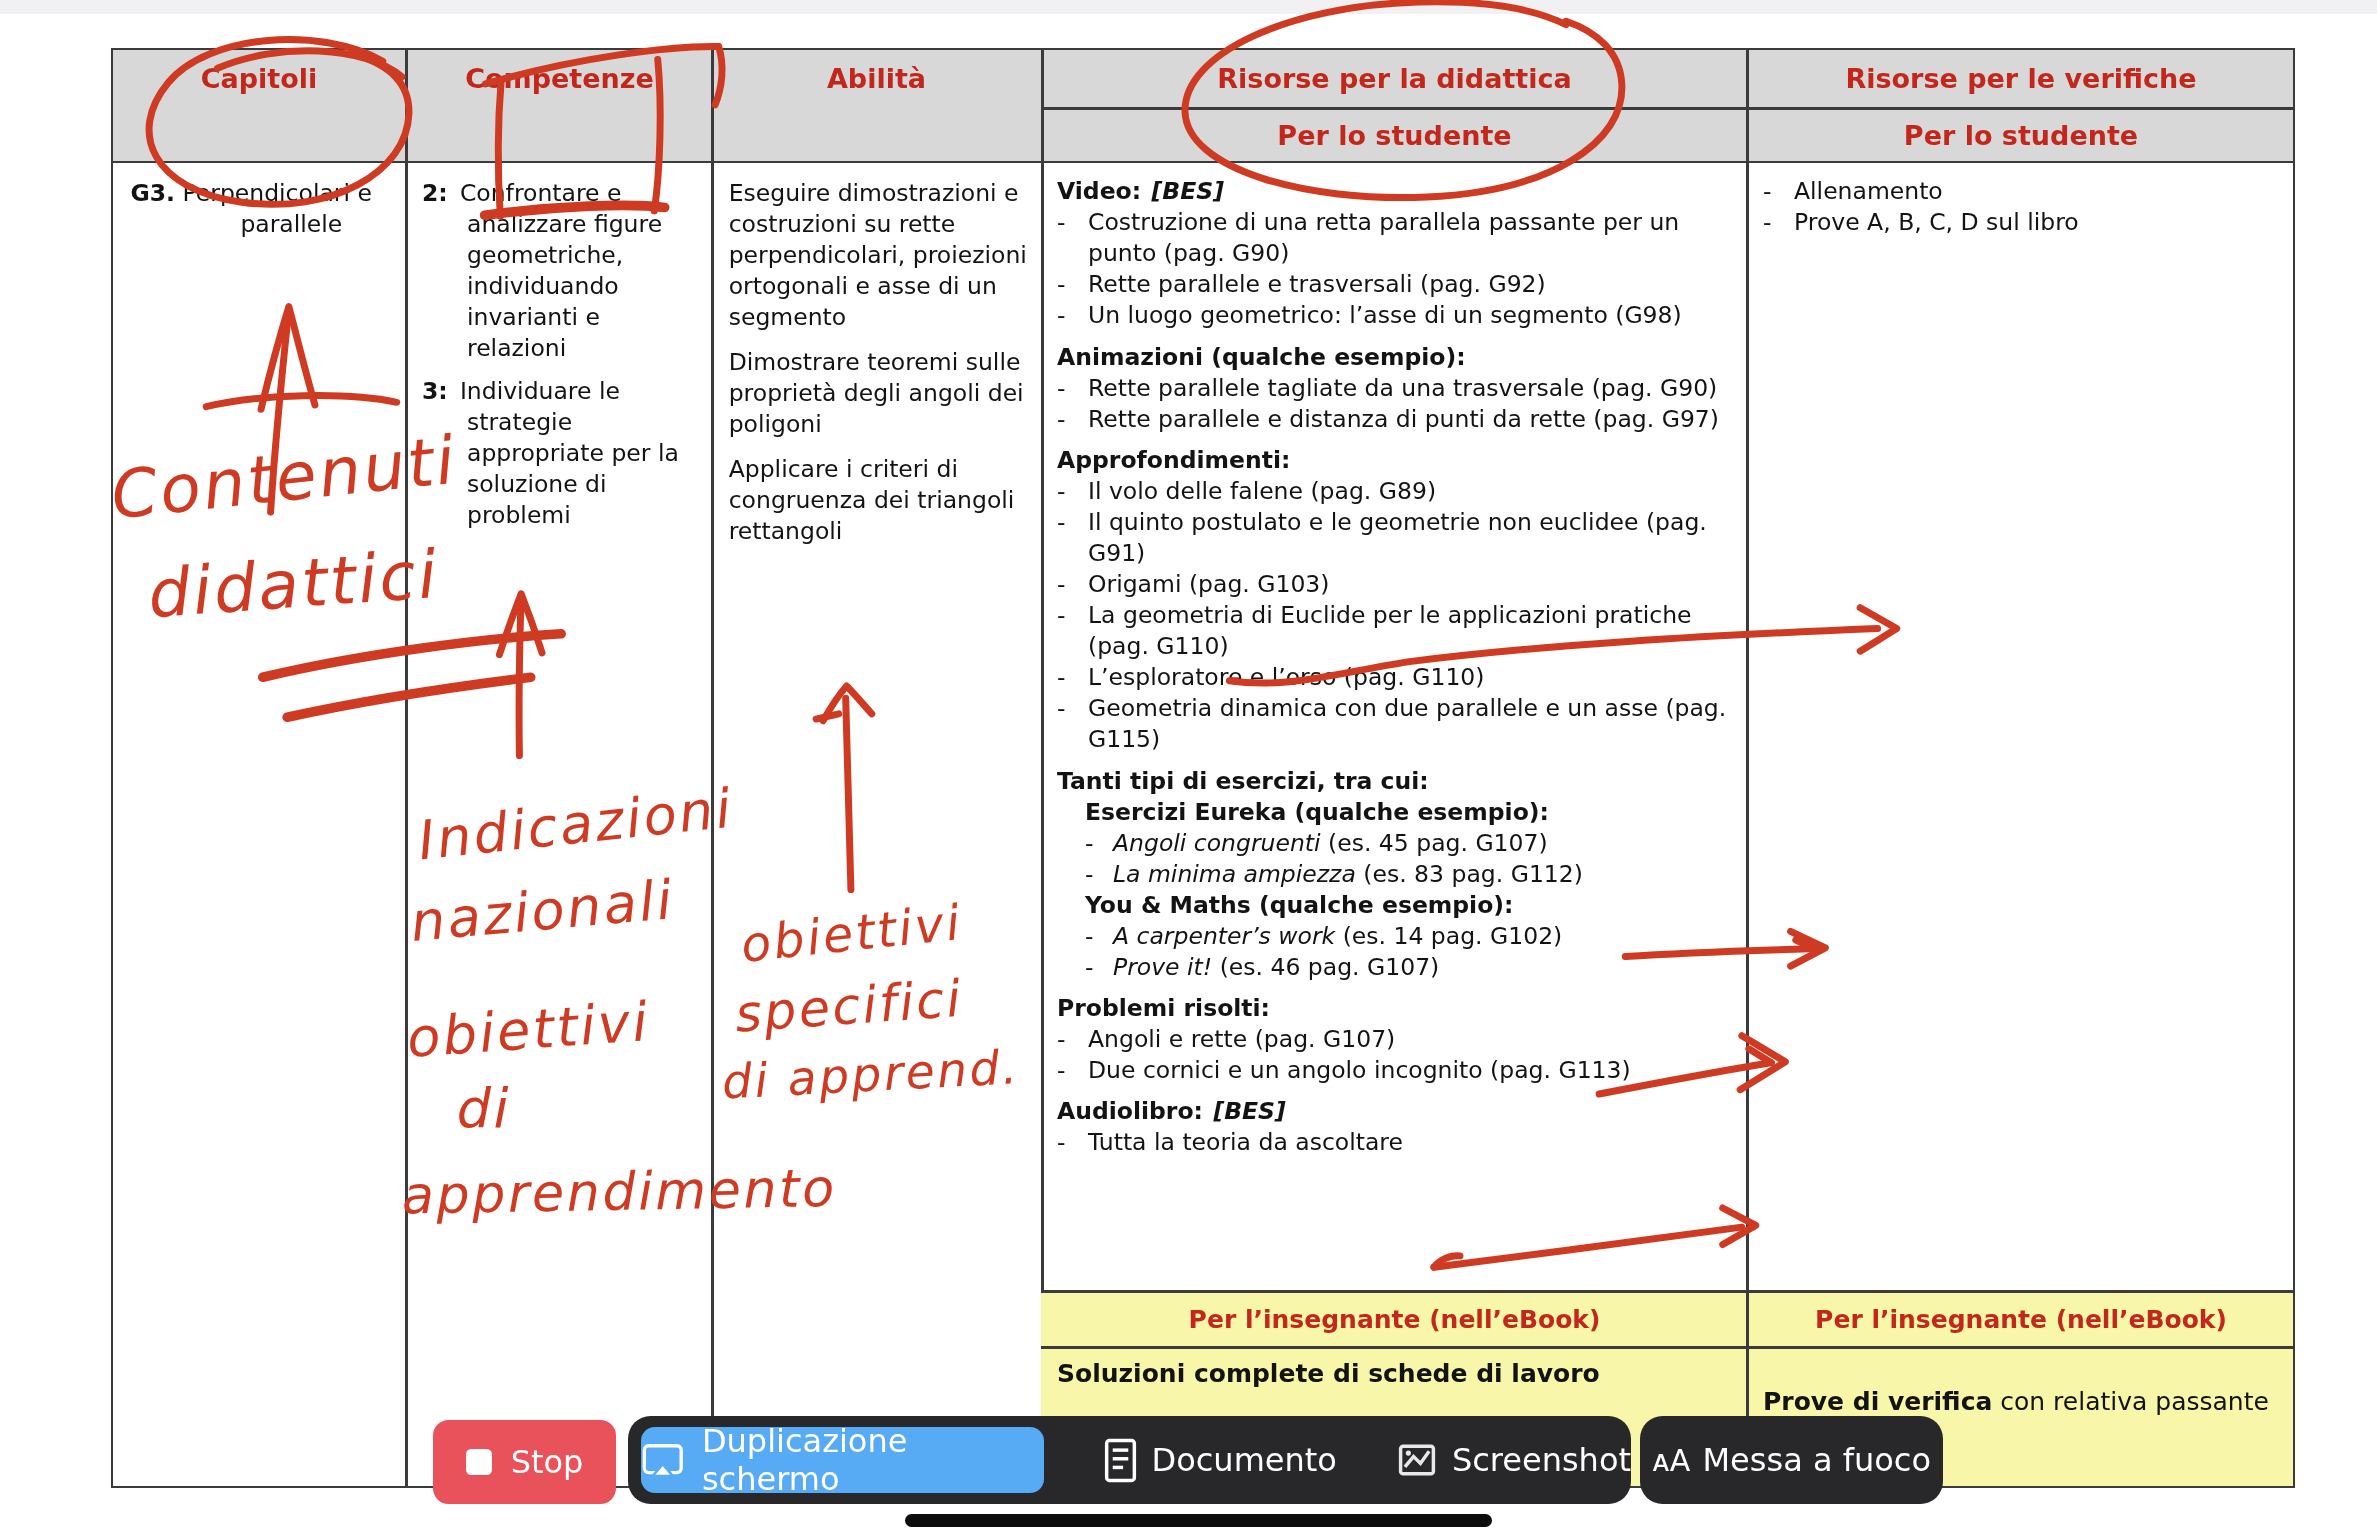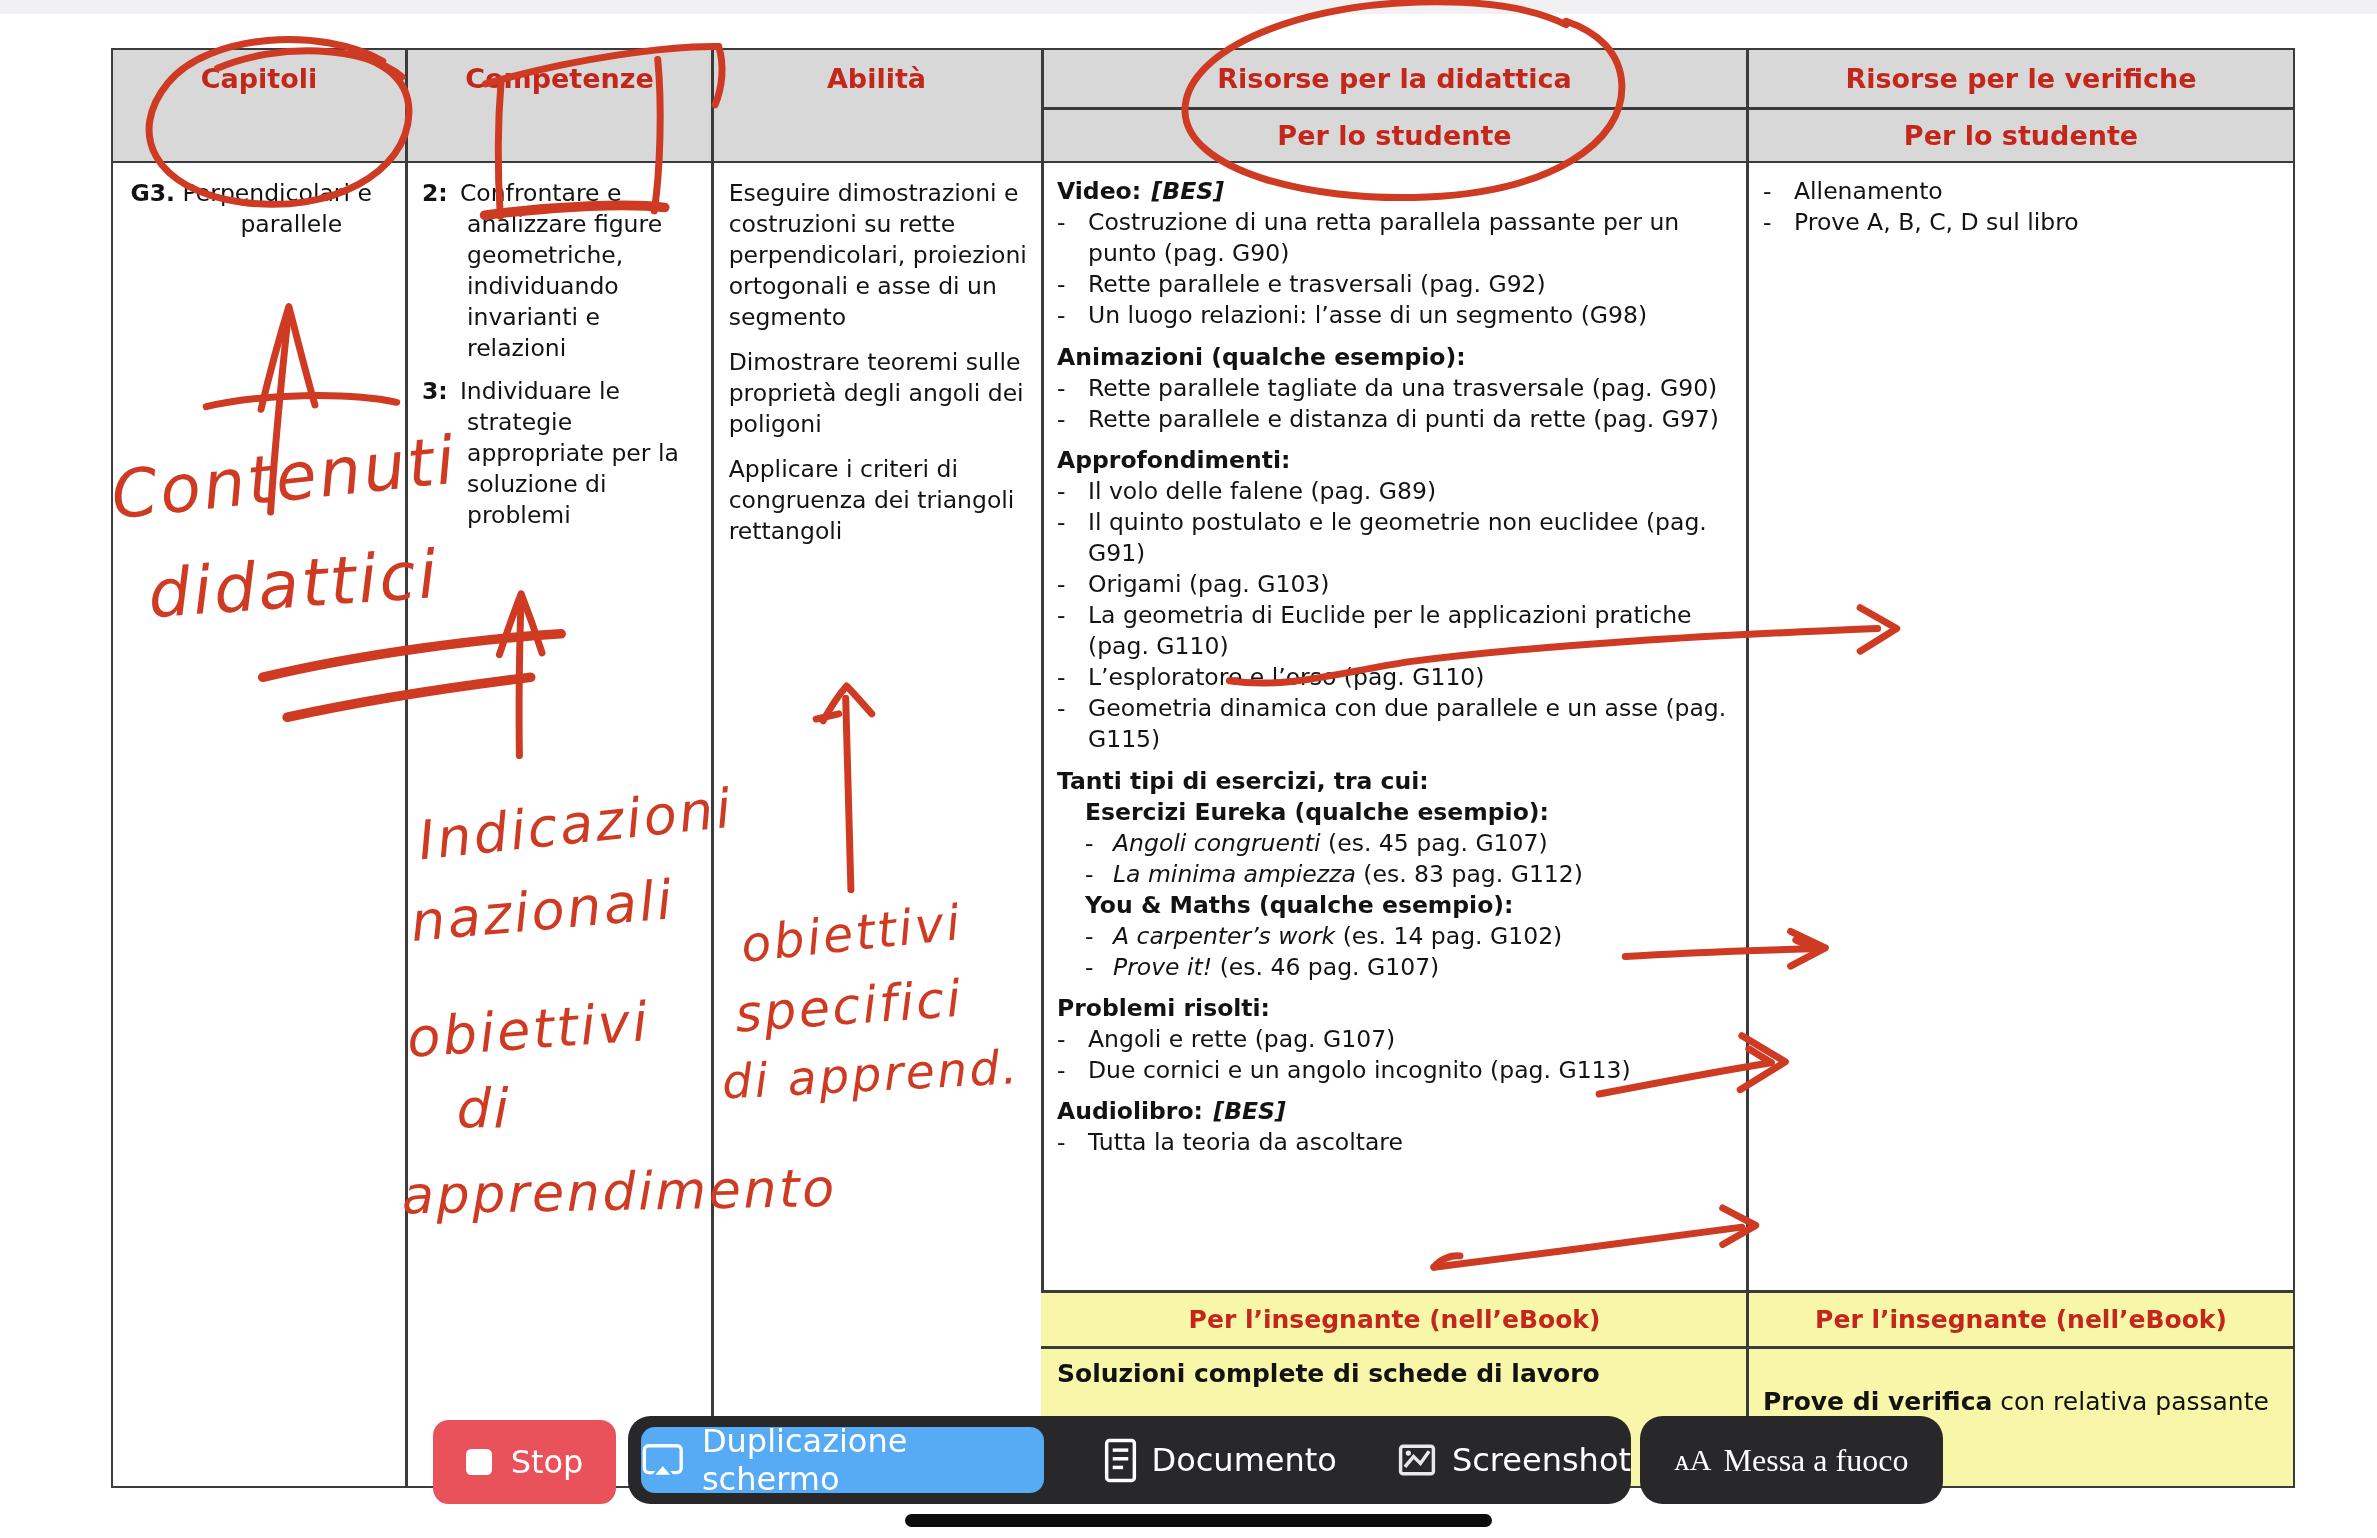--- a/index.html
+++ b/index.html
@@ -67,21 +67,21 @@
   .toolbar{position:absolute;left:0;top:0;z-index:10;}
   .stop-btn{position:absolute;left:433px;top:1420px;width:183px;height:84px;border-radius:15.7px;
     background:#ea525b;color:#fff;font-size:32px;display:flex;align-items:center;justify-content:center;gap:19px;}
   .stop-square{width:26px;height:26px;border-radius:5.2px;background:#fff;}
   .dock1{position:absolute;left:628px;top:1416px;width:1003px;height:88px;border-radius:22.6px;
     background:#28282b;display:flex;align-items:center;}
   .mirror-btn{margin-left:13px;width:439px;height:66px;border-radius:14px;background:#56abf4;
     color:#fff;font-size:32px;display:flex;align-items:center;justify-content:center;gap:17.4px;}
   .dock-item{color:#fff;font-size:32px;display:flex;align-items:center;gap:14px;margin-left:59px;}
   .dock2{position:absolute;left:1640px;top:1416px;width:303px;height:88px;border-radius:22.6px;
-    background:#28282b;color:#fff;font-size:32px;display:flex;align-items:center;justify-content:center;gap:12.2px;font-family:Liberation Serif, serif;}
+    background:#28282b;color:#fff;font-size:32px;display:flex;align-items:center;justify-content:center;gap:12.2px;}
   .aa-glyph{font-size:30px;}
   .home-indicator{position:absolute;left:905px;top:1514px;width:587px;height:13px;border-radius:7px;background:#0c0c0c;z-index:11;}
 </style>
 </head>
 <body>
 
 <div class="status-strip"></div>
 
 <div class="tbl">
   <div class="hdr-band"></div>
@@ -119,21 +119,21 @@
     <div class="abil-item">Eseguire dimostrazioni e costruzioni su rette perpendicolari, proiezioni ortogonali e asse di un segmento</div>
     <div class="abil-item">Dimostrare teoremi sulle proprietà degli angoli dei poligoni</div>
     <div class="abil-item">Applicare i criteri di congruenza dei triangoli rettangoli</div>
   </div>
 
   <div class="cell c-didattica">
     <div class="sect first">
       <div><span class="b">Video:</span><span class="b it bes">[BES]</span></div>
       <div class="bi">Costruzione di una retta parallela passante per un punto (pag. G90)</div>
       <div class="bi">Rette parallele e trasversali (pag. G92)</div>
-      <div class="bi">Un luogo relazioni: l’asse di un segmento (G98)</div>
+      <div class="bi">Un luogo geometrico: l’asse di un segmento (G98)</div>
     </div>
     <div class="sect">
       <div class="b">Animazioni (qualche esempio):</div>
       <div class="bi">Rette parallele tagliate da una trasversale (pag. G90)</div>
       <div class="bi">Rette parallele e distanza di punti da rette (pag. G97)</div>
     </div>
     <div class="sect">
       <div class="b">Approfondimenti:</div>
       <div class="bi">Il volo delle falene (pag. G89)</div>
       <div class="bi">Il quinto postulato e le geometrie non euclidee (pag. G91)</div>

